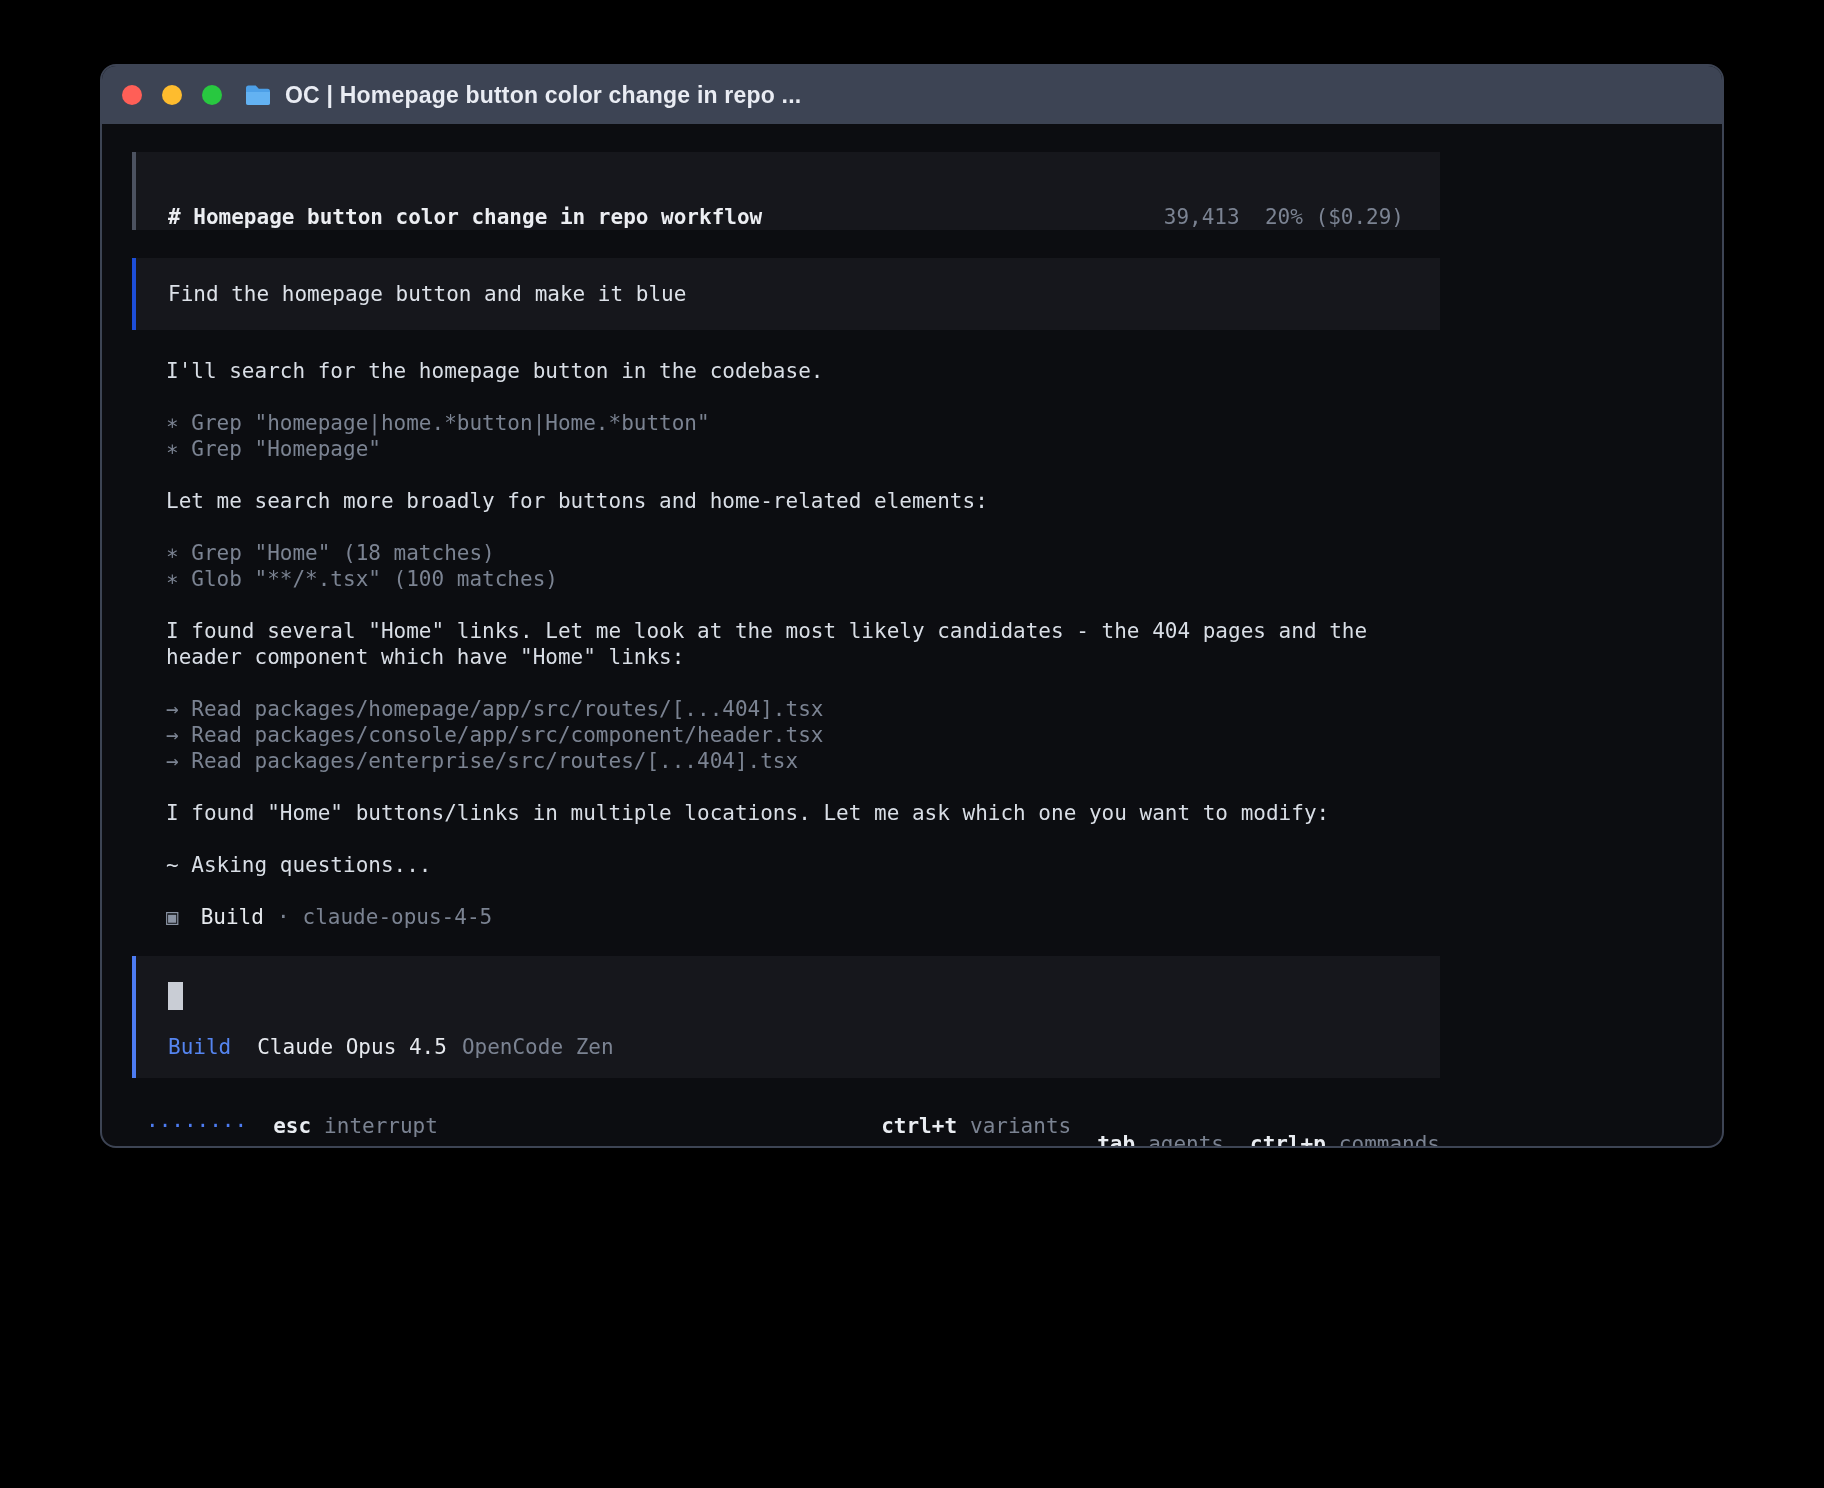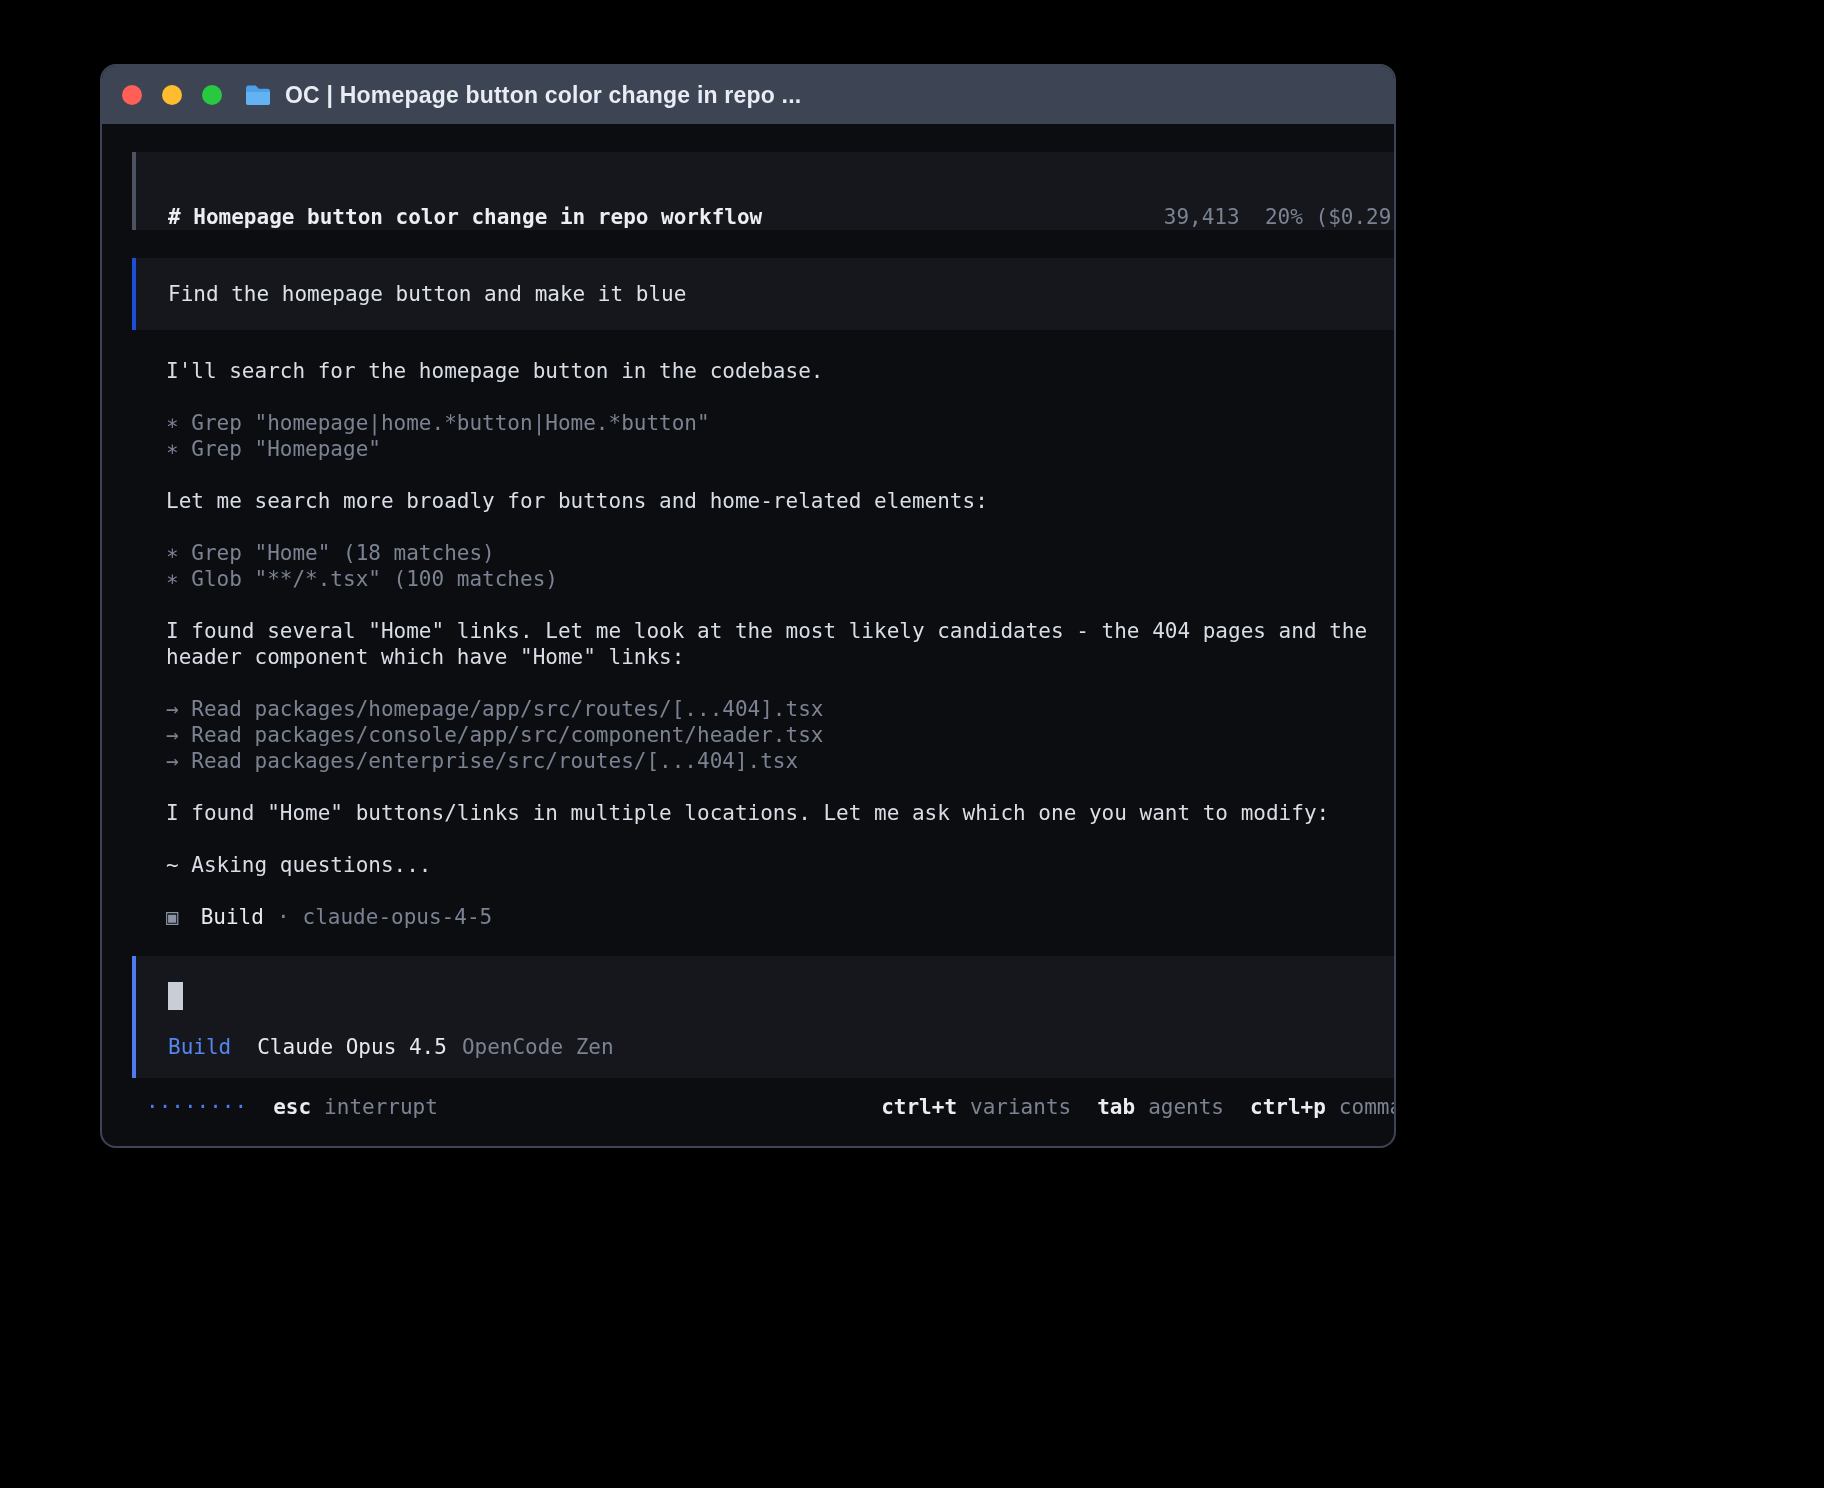--- a/index.html
+++ b/index.html
@@ -1,19 +1,19 @@
 <!DOCTYPE html>
 <html><head>
 <meta charset="utf-8">
 <style>
   * { margin:0; padding:0; box-sizing:border-box; }
   html, body { width:1824px; height:1488px; background:#000; overflow:hidden; }
 
   .window {
-    position:absolute; left:100px; top:64px; width:1296px; height:1084px;
+    position:absolute; left:100px; top:64px; width:1624px; height:1084px;
     background:#0c0d11; border:2px solid #3d4454; border-radius:16px;
     overflow:hidden; box-shadow:0 24px 70px rgba(0,0,0,.65);
   }
 
   .titlebar {
     height:58px; background:#3d4454; display:flex; align-items:center;
     padding:0 20px;
   }
   .lights { display:flex; align-items:center; }
   .light { width:20px; height:20px; border-radius:50%; display:inline-block; }
@@ -71,21 +71,21 @@
   .provider-label { color:#7b8392; }
 
   .footerbar {
     width:1308px; display:flex; justify-content:space-between; align-items:center;
     padding-left:14px; color:#7b8392;
   }
   .foot-left, .foot-right { display:flex; align-items:center; }
   .spinner { color:#4d7cf2; margin-right:26px; white-space:pre; }
   .key { font-weight:700; color:#e9ecf1; margin-right:13px; white-space:pre; }
   .hint { display:flex; align-items:flex-end; }
-  .hint + .hint { margin-left:26px; }
+  .hint + .hint { margin-left:26px;margin-top:37px; }
   .hint-label { color:#7b8392; white-space:pre; }
 </style>
 </head>
 <body>
 
 <div class="window">
 
   <div class="titlebar">
     <div class="lights">
       <span class="light red"></span>

